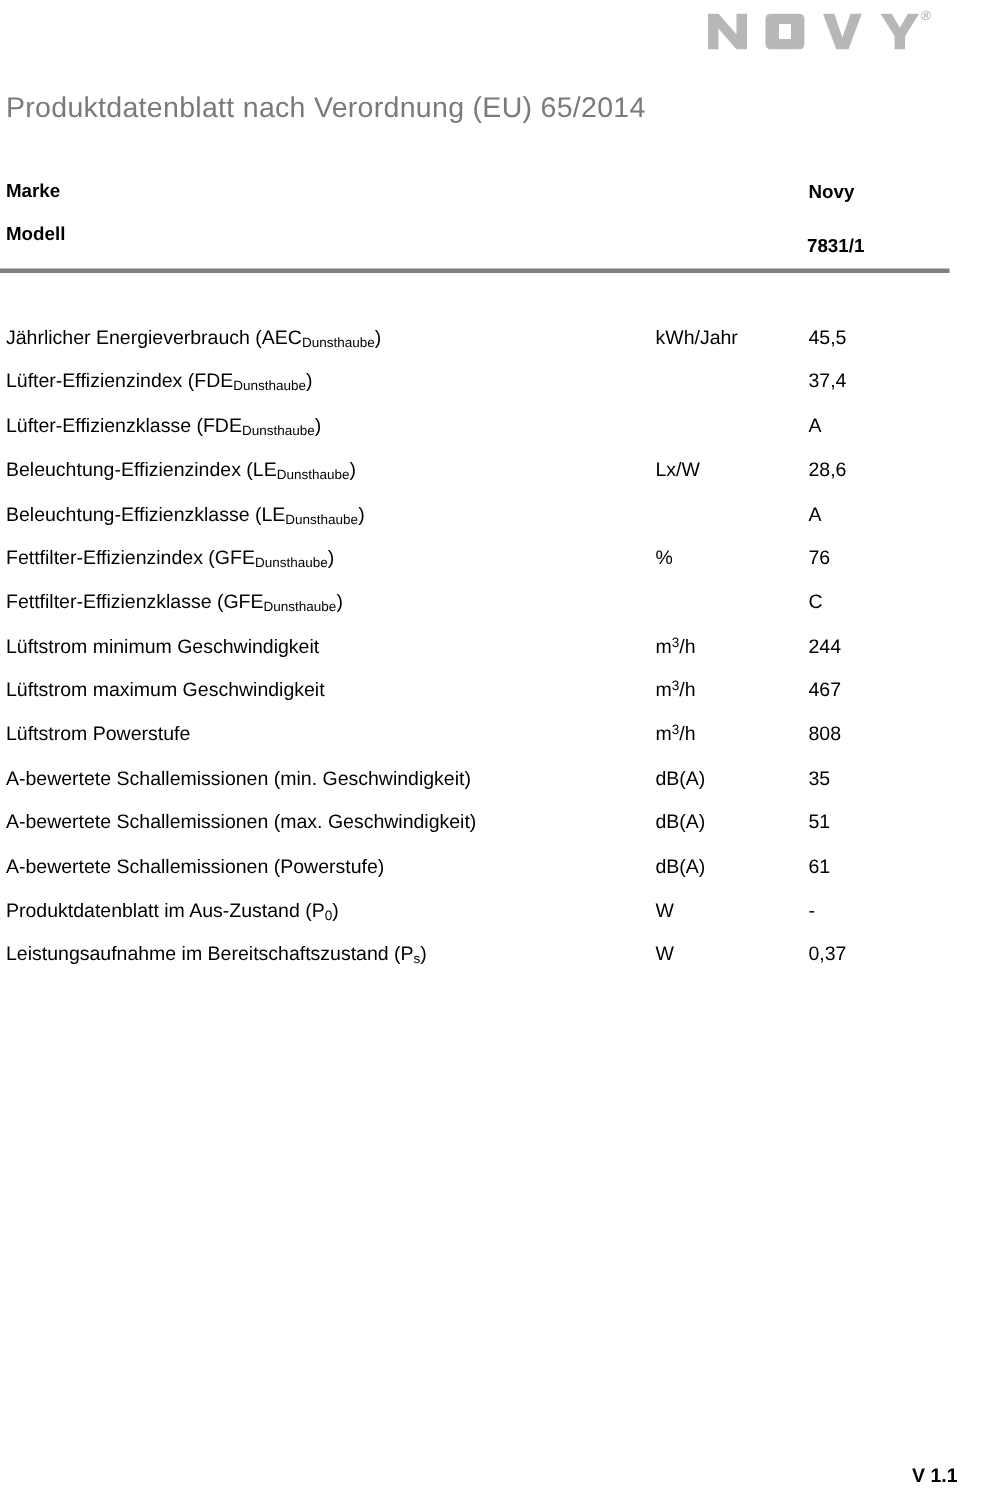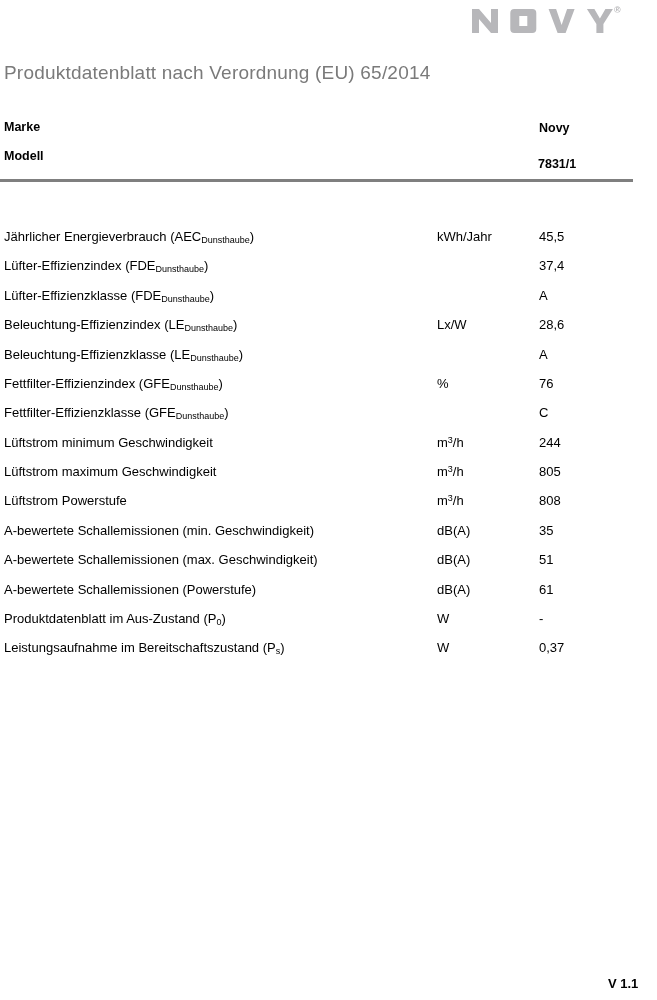--- a/index.html
+++ b/index.html
@@ -12,21 +12,21 @@
   .reg{display:inline-block;font-size:9px;font-weight:bold;color:var(--color-logo,#b7b7ba);
        vertical-align:top;transform:translate(1px,-4px);}
   .title{position:absolute;left:4px;top:62px;margin:0;font-size:19px;font-weight:normal;
          color:var(--color-title,#7a7a7a);letter-spacing:.2px;white-space:nowrap;}
   .hdr{position:absolute;font-size:12.5px;font-weight:bold;white-space:nowrap;}
   .hdr.brand-label{left:4px;top:120px;}
   .hdr.brand-value{left:539px;top:121px;}
   .hdr.model-label{left:4px;top:149px;}
   .hdr.model-value{left:538px;top:157px;}
   .rule{position:absolute;left:0;top:179px;width:633px;height:3px;background:var(--color-rule,#7f7f7f);}
-  .table{position:absolute;left:0;top:222px;width:630px;}
+  .table{position:absolute;left:0;top:210px;width:630px;}
   .row{position:relative;height:29.38px;line-height:29.38px;font-size:13px;white-space:nowrap;}
   .cell-label{position:absolute;left:4px;}
   .cell-unit{position:absolute;left:437px;}
   .cell-value{position:absolute;left:539px;}
   .row sub{font-size:9px;line-height:0;vertical-align:-2px;}
   .row sup{font-size:9px;line-height:0;vertical-align:4px;}
   .version{position:absolute;left:608px;top:976px;font-size:13px;font-weight:bold;white-space:nowrap;}
 </style>
 </head>
 <body>
@@ -88,21 +88,21 @@
         <span class="cell-value">C</span>
       </div>
       <div class="row">
         <span class="cell-label"><span>Lüftstrom minimum Geschwindigkeit</span></span>
         <span class="cell-unit"><span>m</span><sup>3</sup><span>/h</span></span>
         <span class="cell-value">244</span>
       </div>
       <div class="row">
         <span class="cell-label"><span>Lüftstrom maximum Geschwindigkeit</span></span>
         <span class="cell-unit"><span>m</span><sup>3</sup><span>/h</span></span>
-        <span class="cell-value">805</span>
+        <span class="cell-value">467</span>
       </div>
       <div class="row">
         <span class="cell-label"><span>Lüftstrom Powerstufe</span></span>
         <span class="cell-unit"><span>m</span><sup>3</sup><span>/h</span></span>
         <span class="cell-value">808</span>
       </div>
       <div class="row">
         <span class="cell-label"><span>A-bewertete Schallemissionen (min. Geschwindigkeit)</span></span>
         <span class="cell-unit"><span>dB(A)</span></span>
         <span class="cell-value">35</span>

